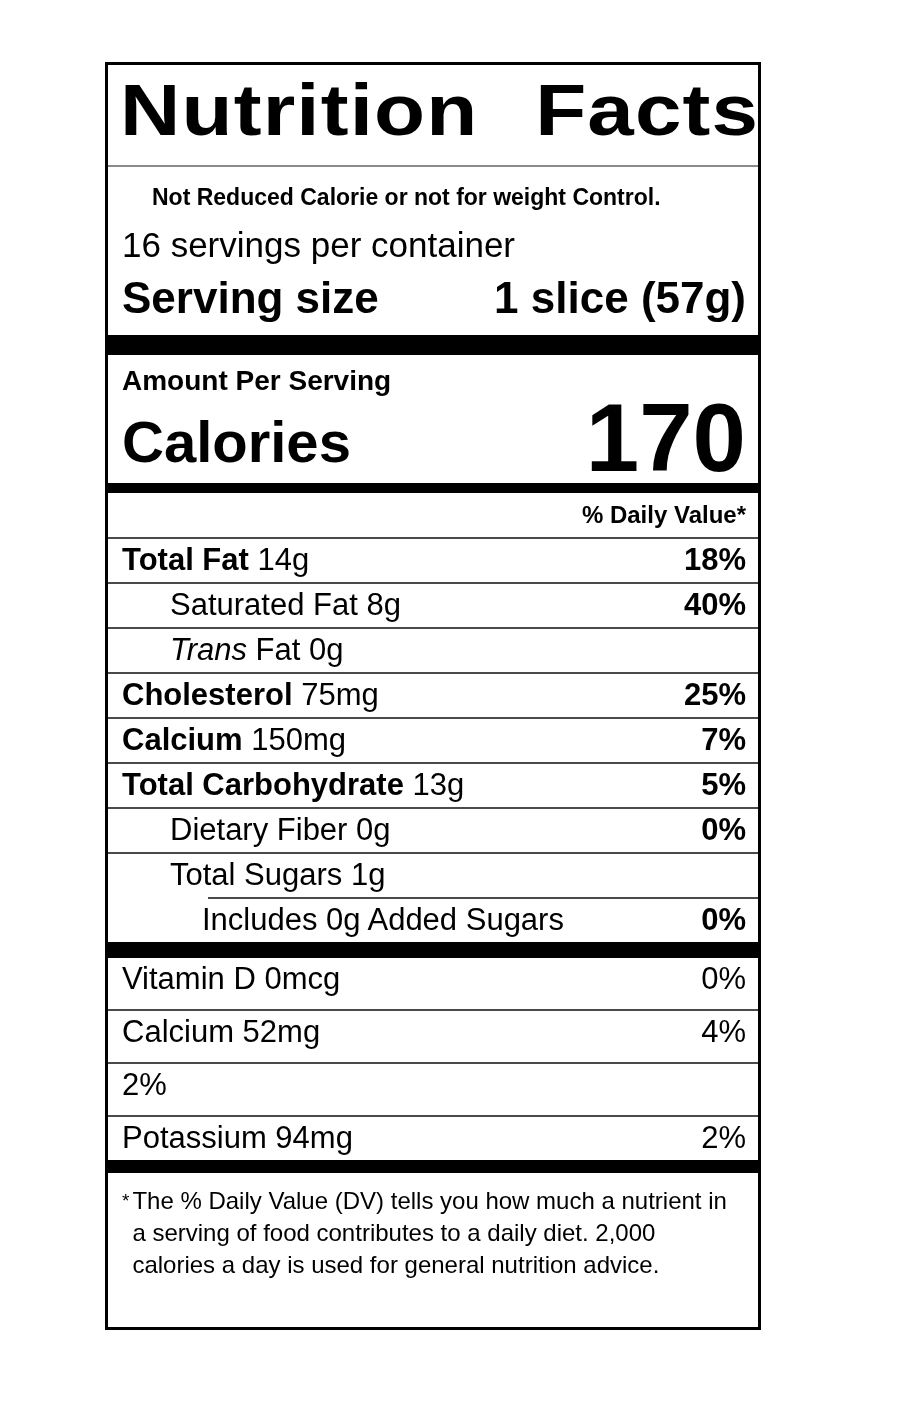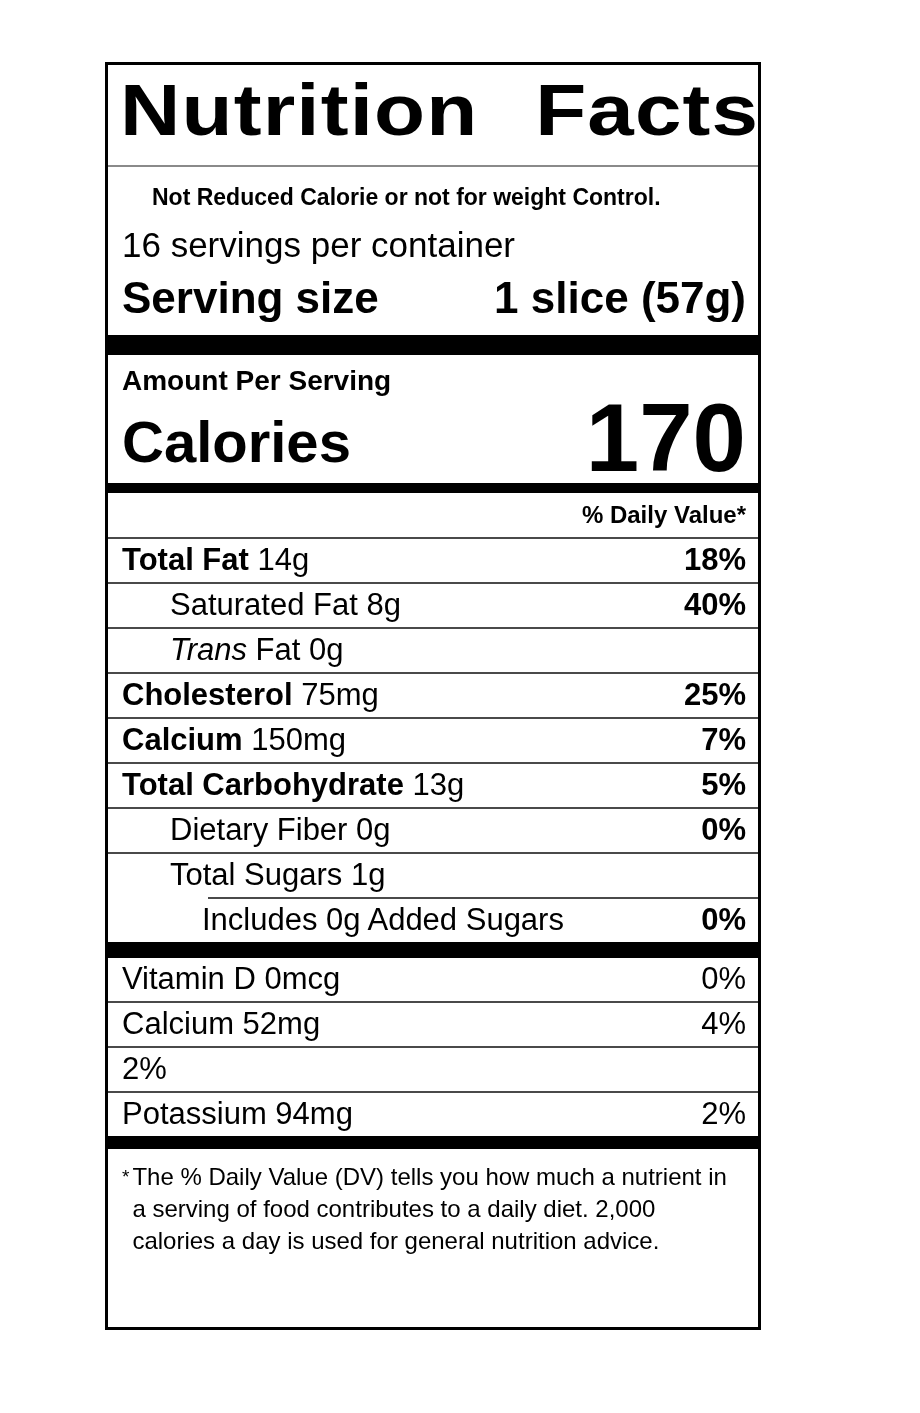--- a/index.html
+++ b/index.html
@@ -88,21 +88,21 @@
   }
   .n-row { border-top: 2px solid #4a4a4a; gap: 8px; }
   .n-row.no-top { border-top: none; text-align: right; }
   .n-row .b { font-weight: bold; }
   .n-row .i { font-style: italic; }
   .n-row .dv { font-weight: bold; }
   .ind-1 { padding-left: 48px; }
   .ind-2 { padding-left: 80px; }
   .partial-rule { height: 2px; background: #4a4a4a; margin-left: 100px; }
 
-  .v-row + .v-row { border-top: 2px solid #4a4a4a; }
+  .v-row + .v-row { border-top: 2px solid #4a4a4a; margin-top: 8px; }
 
   .footnote {
     display: flex;
     padding: 12px 18px 0 14px;
     font-size: 24px;
     line-height: 1.33;
   }
   .footnote .asterisk { font-size: 19px; padding-top: 3px; padding-right: 3px; }
 </style>
 </head>

